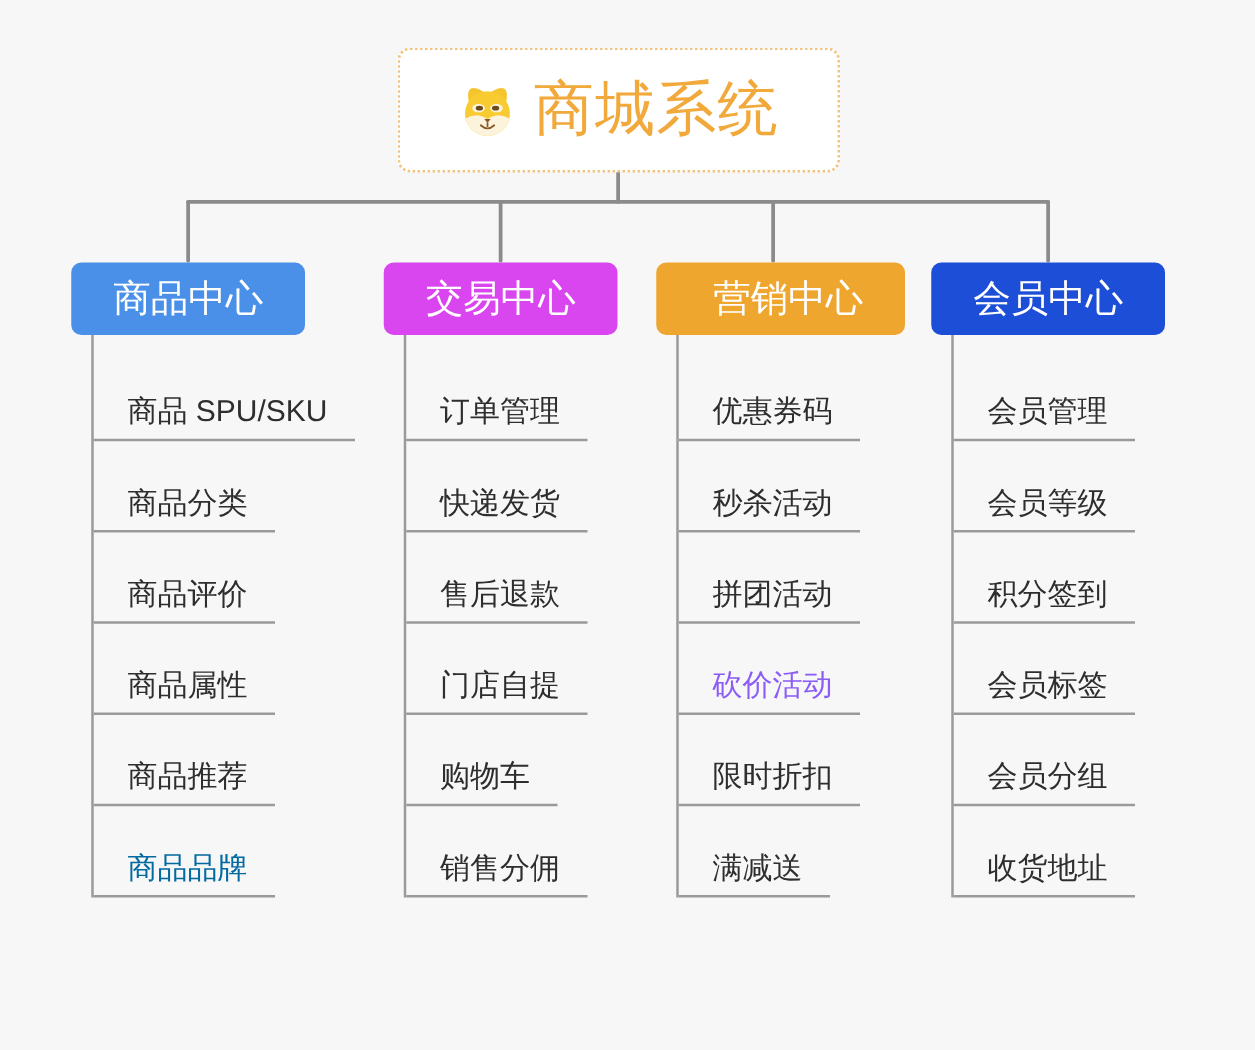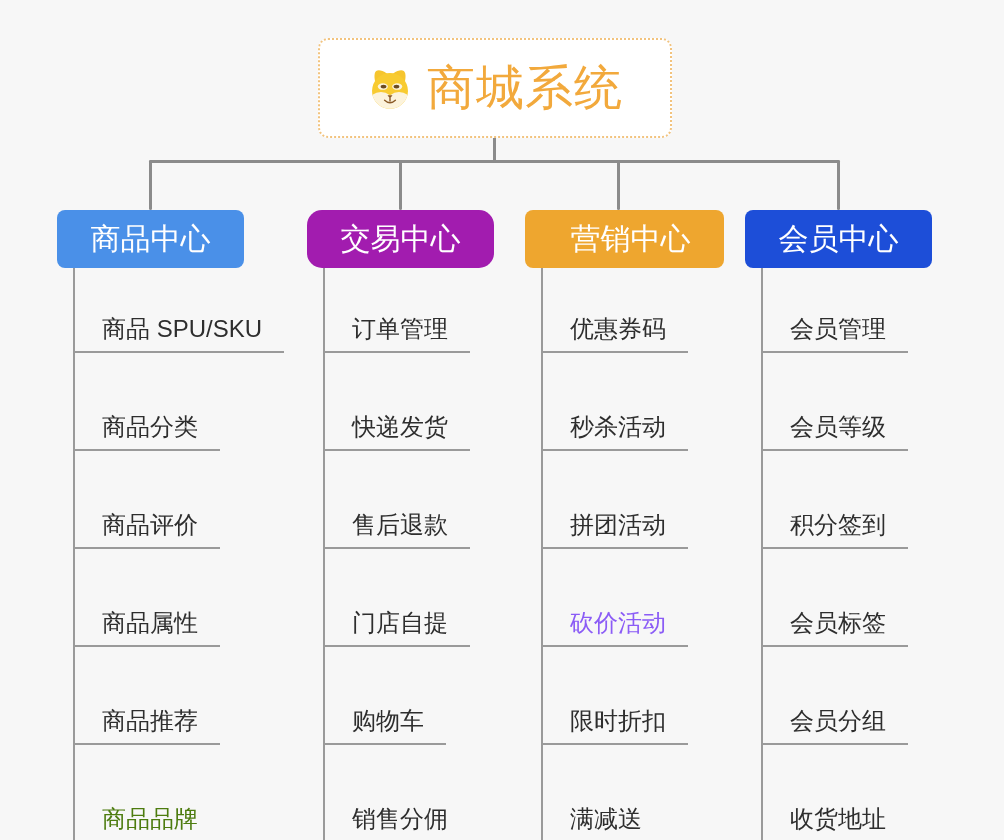--- a/index.html
+++ b/index.html
@@ -57,21 +57,21 @@
   .branch-items {
     margin-left:16px;
     margin-top:-2px;
     border-left:2px solid #9A9A9A;
     display:flex;
     flex-direction:column;
     align-items:flex-start;
   }
   .tree-item {
     box-sizing:border-box;
-    height:98px;
+    height:73px;
     padding:0 22px 6px 27px;
     border-bottom:2px solid #9A9A9A;
     display:flex;
     align-items:flex-end;
     font-size:24px;
     color:#2E2E2E;
     white-space:nowrap;
   }
   .tree-item:first-child { height:87px; }
 </style>
@@ -126,28 +126,28 @@
           </div>
           <div class="tree-item" style="border-bottom-color: rgb(154, 154, 154); color: rgb(46, 46, 46);">
             <span>商品评价</span>
           </div>
           <div class="tree-item" style="border-bottom-color: rgb(154, 154, 154); color: rgb(46, 46, 46);">
             <span>商品属性</span>
           </div>
           <div class="tree-item" style="border-bottom-color: rgb(154, 154, 154); color: rgb(46, 46, 46);">
             <span>商品推荐</span>
           </div>
-          <div class="tree-item" style="border-bottom-color: rgb(154, 154, 154); color: #4d7c0f;">
+          <div class="tree-item" style="border-bottom-color: rgb(154, 154, 154); color: #0369a1;">
             <span>商品品牌</span>
           </div>
         </div>
   </section>
 
   <section class="branch" style="left: 307px;">
-    <div class="branch-box" style="background: #a21caf; border-radius: 15px;">
+    <div class="branch-box" style="background: #d946ef;">
       <span class="branch-label">交易中心</span>
     </div>
     <div class="branch-items" style="border-left-color: rgb(154, 154, 154);">
           <div class="tree-item" style="border-bottom-color: rgb(154, 154, 154); color: rgb(46, 46, 46);">
             <span>订单管理</span>
           </div>
           <div class="tree-item" style="border-bottom-color: rgb(154, 154, 154); color: rgb(46, 46, 46);">
             <span>快递发货</span>
           </div>
           <div class="tree-item" style="border-bottom-color: rgb(154, 154, 154); color: rgb(46, 46, 46);">

